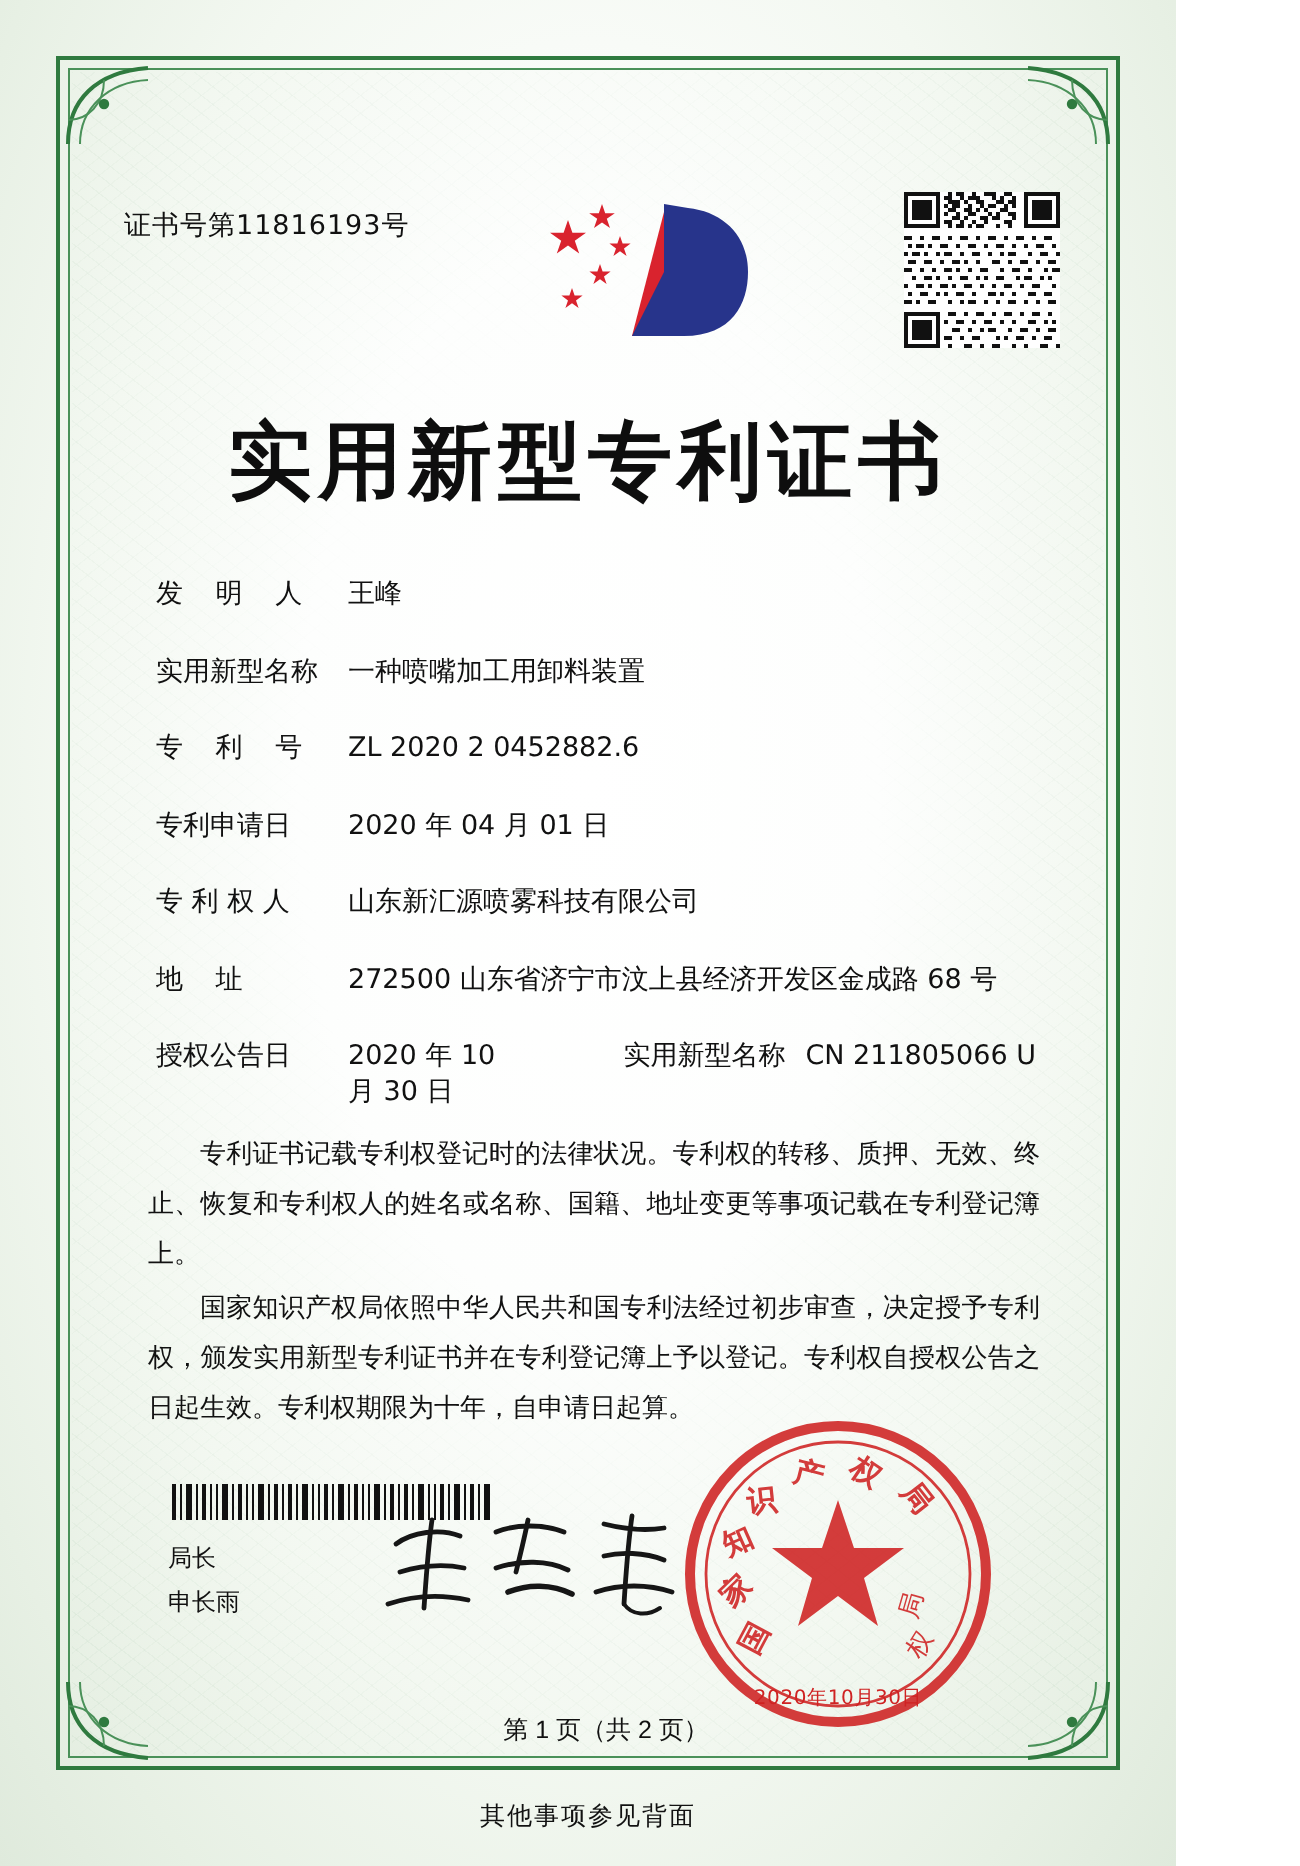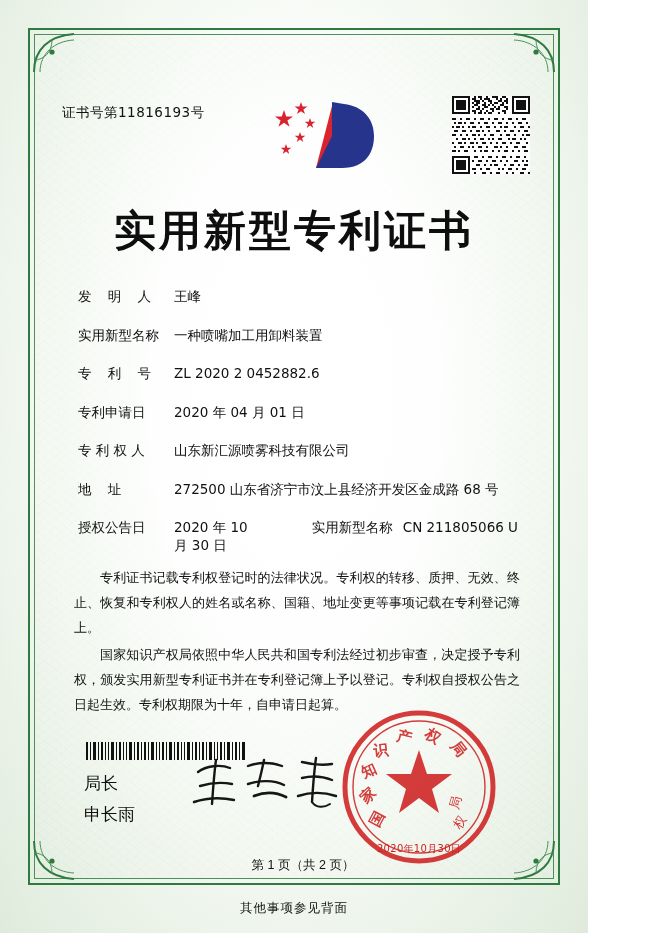--- a/index.html
+++ b/index.html
@@ -136,21 +136,21 @@
   .barcode {
     position: absolute;
     left: 86px; top: 742px;
     width: 160px; height: 18px;
   }
 
   .signature-block {
     position: absolute;
     left: 84px; top: 768px;
     font-family: "DejaVu Sans", sans-serif;
-    font-size: 17px;
+    font-size: 12px;
     color: #111;
     line-height: 1.85;
   }
 
   .handwriting {
     position: absolute;
     left: 186px; top: 752px;
     width: 160px; height: 62px;
   }
 

